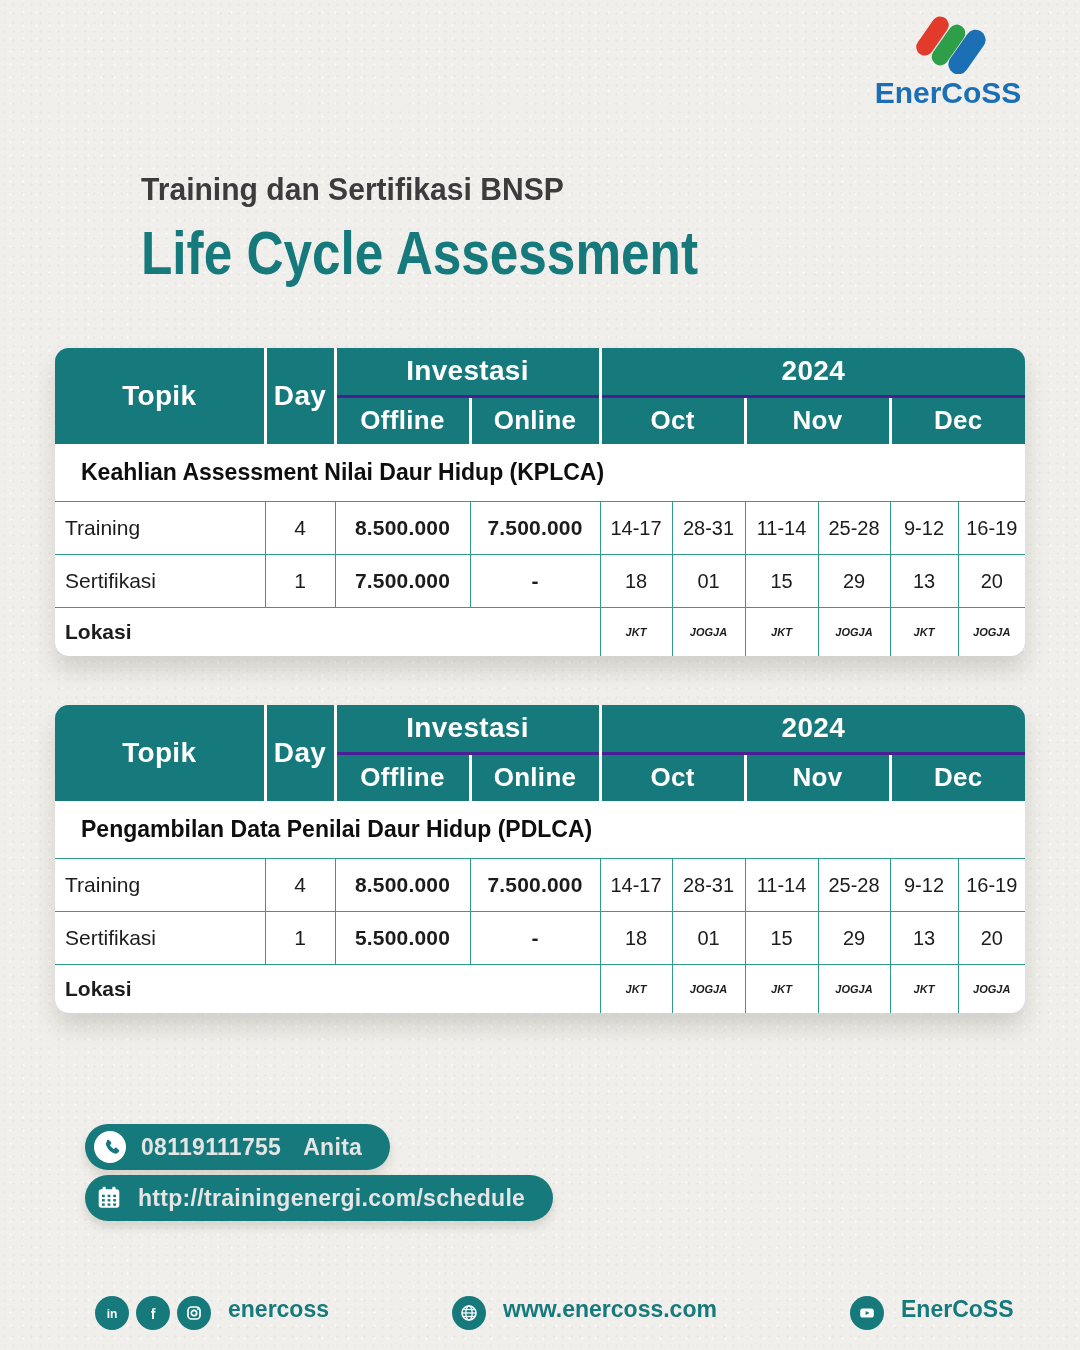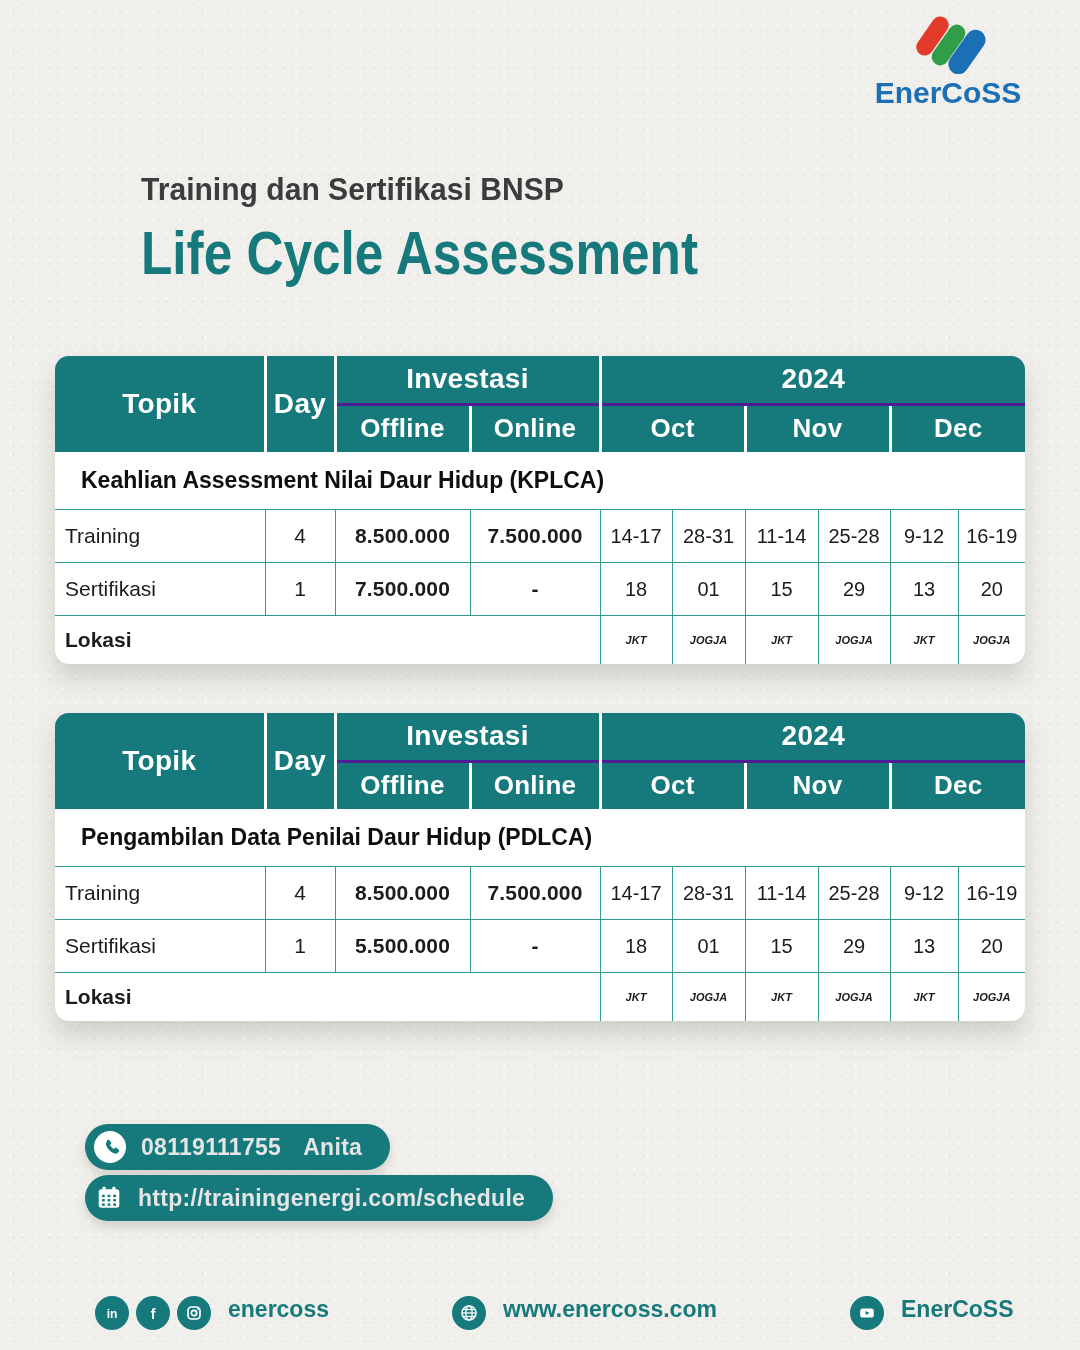--- a/index.html
+++ b/index.html
@@ -32,21 +32,20 @@
 
   
   .title-block{position:absolute;left:105px;top:172px;margin-left:36px;}
   .subtitle{font-size:31px;font-weight:bold;color:#3C3C3C;transform:scaleX(0.97);transform-origin:left;display:inline-block;letter-spacing:0px;}
   .main-title{margin-top:10px;font-size:57px;font-weight:bold;color:var(--teal);transform:scale(0.9,1.06);transform-origin:left top;display:inline-block;letter-spacing:0px;}
 
   
   .card{
     position:absolute;left:55px;width:970px;background:#c4b5fd;border-radius:14px;overflow:hidden;
     box-shadow:0 14px 22px rgba(130,126,112,0.28);
-    margin-top:8px;
   }
   .card-1{top:348px;}
   .card-2{top:705px;}
   table{width:100%;border-collapse:collapse;table-layout:fixed;}
   thead th{
     background:var(--teal);color:#fff;font-weight:bold;text-align:center;vertical-align:middle;
     letter-spacing:0.3px;
   }
   tr.h1 th{height:48px;font-size:28px;}
   tr.h2 th{height:48px;font-size:26px;}

